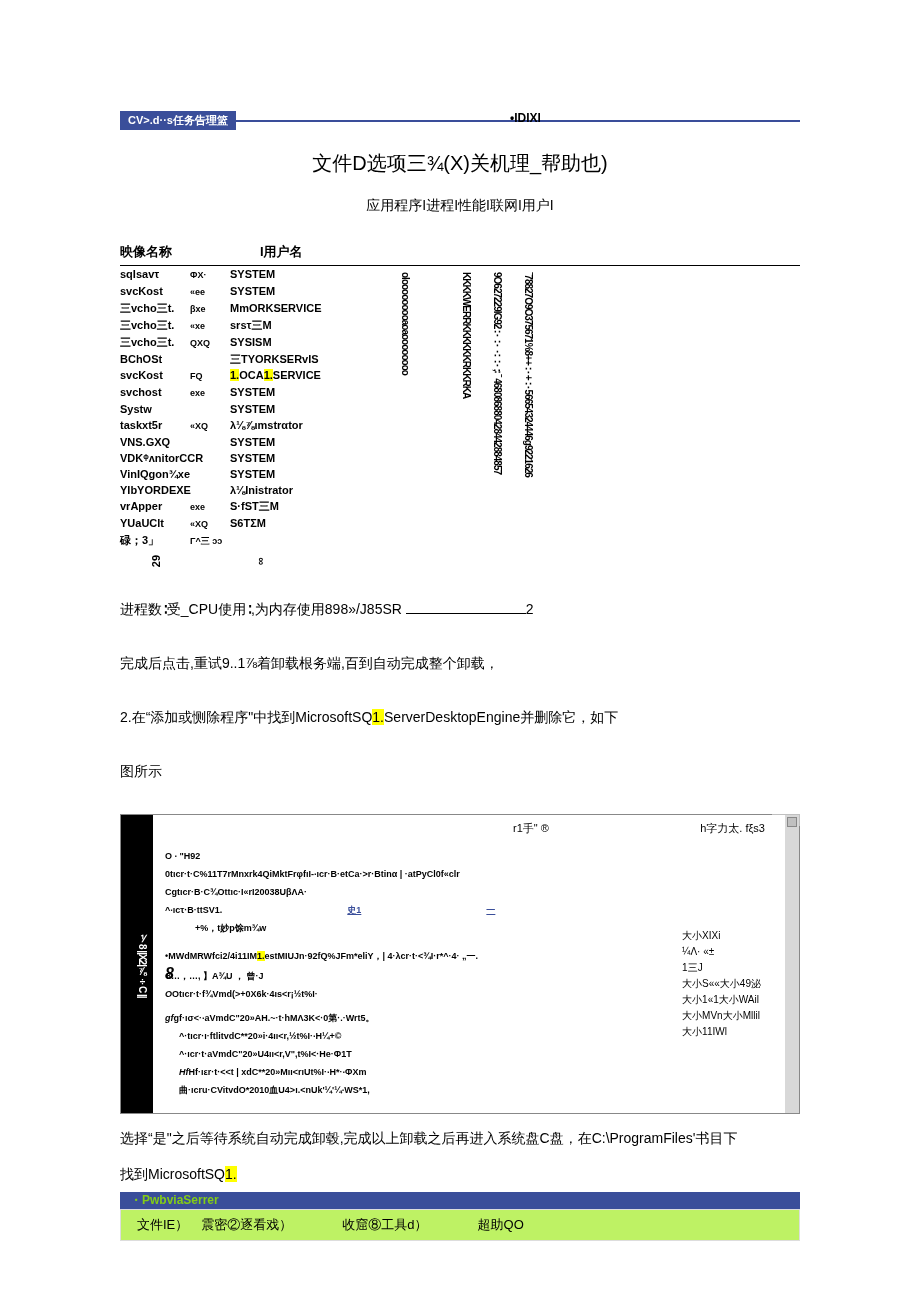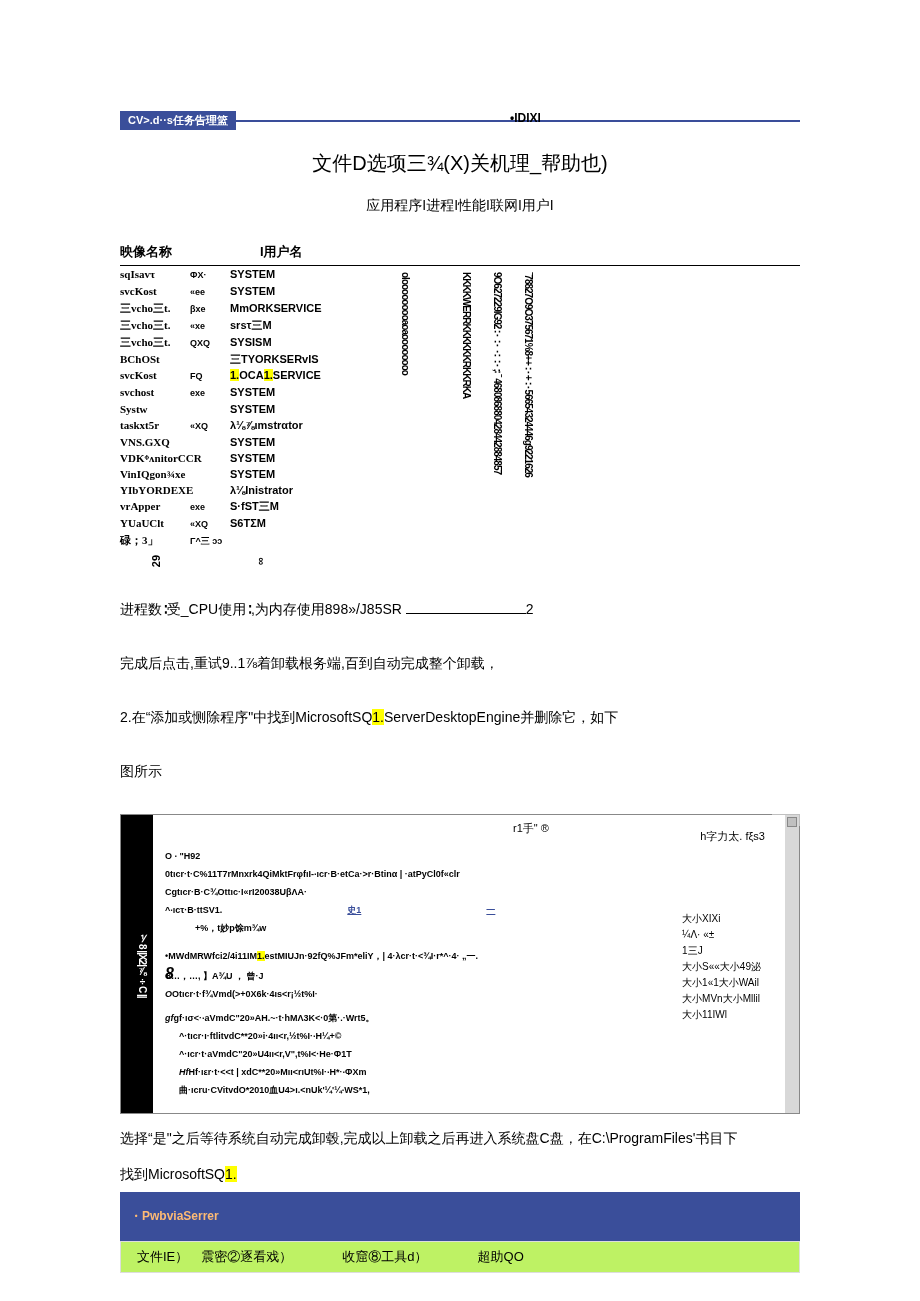--- a/index.html
+++ b/index.html
@@ -10,45 +10,45 @@
   .idixi { position: absolute; left: 390px; top: -10px; font-size: 12px; font-weight: bold; }
   .menu-line { text-align: center; margin-top: 28px; font-size: 20px; }
   .tabs-line { text-align: center; margin-top: 20px; font-size: 14px; }
   .table-wrap { margin-top: 24px; font-family: Arial, "SimSun", sans-serif; }
   .table-head { display: flex; font-size: 13px; font-weight: bold; border-bottom: 1px solid #000; padding: 4px 0; }
   .col-name { width: 140px; }
   .col-user { width: 140px; }
   .rows { display: flex; align-items: flex-start; }
   .rows-left { }
   .row { display: flex; font-size: 11px; line-height: 16px; font-weight: bold; }
-  .row .c1 { width: 70px; font-family: Liberation Serif, serif; }
+  .row .c1 { width: 70px; }
   .row .c2 { width: 40px; font-size: 9px; font-weight: bold; padding-top: 1px; }
   .row .c3 { width: 120px; }
   .hl { background: #ffff00; }
   .vert { writing-mode: vertical-rl; text-orientation: mixed; font-weight: bold; font-size: 10px; margin: 0 10px; letter-spacing: -1px; }
   .vert-col { display: flex; margin-left: 40px; margin-top: 6px; }
   .vert-29 { transform: rotate(-90deg); font-size: 11px; font-weight: bold; margin: 6px 0 0 30px; display: inline-block; }
   .under-table { display: flex; justify-content: space-between; margin-top: 6px; font-size: 13px; }
   .para { margin-top: 28px; font-size: 14px; line-height: 26px; }
   .blank-line { display: inline-block; border-bottom: 1px solid #000; width: 120px; vertical-align: baseline; }
   .addremove-shot { position: relative; margin-top: 30px; }
   .win-controls { position: absolute; right: 0; top: 0; background: #c0c0c0; font-size: 9px; padding: 1px 2px; letter-spacing: 1px; }
   .addremove-body { display: flex; border: 1px solid #888; }
   .nav-strip { width: 32px; background: #000; color: #fff; font-size: 10px; padding: 8px 4px; writing-mode: vertical-rl; text-orientation: mixed; font-weight: bold; letter-spacing: -1px; text-align: center; }
   .ar-content { flex: 1; background: #fff; position: relative; padding: 10px 12px 16px 12px; font-size: 9px; line-height: 14px; font-family: Arial, sans-serif; }
-  .ar-top-right { position: absolute; right: 20px; top: 14px; font-size: 11px; }
+  .ar-top-right { position: absolute; right: 20px; top: 6px; font-size: 11px; }
   .ar-top-mid { position: absolute; left: 360px; top: 6px; font-size: 11px; }
   .ar-line { margin-top: 4px; font-weight: bold; }
   .ar-line .i { font-style: italic; font-weight: bold; }
   .ar-link { color: #3a4e9a; text-decoration: underline; }
-  .right-size-col { position: absolute; right: 24px; top: 96px; font-size: 10px; text-align: left; line-height: 16px; }
+  .right-size-col { position: absolute; right: 24px; top: 113px; font-size: 10px; text-align: left; line-height: 16px; }
   .scroll-strip { width: 14px; background: #d8d8d8; position: relative; }
   .scroll-thumb { width: 10px; height: 10px; background: #c0c0c0; border: 1px solid #888; margin: 2px auto; }
   .para-2 { margin-top: 12px; font-size: 14px; line-height: 24px; }
-  .blue-bar { background: #3a4e9a; color: #fdba74; font-size: 12px; font-weight: bold; padding: 16px 10px; margin-top: 6px; }
+  .blue-bar { background: #3a4e9a; color: #84cc16; font-size: 12px; font-weight: bold; padding: 0 10px; margin-top: 6px; }
   .file-menu { background: #bef264; padding: 6px 16px; font-size: 13px; display: flex; gap: 50px; border: 1px solid #ddd; }
   .big8 { font-size: 16px; font-style: italic; font-weight: bold; }
 </style>
 </head>
 <body>
 
 <div class="page">
 
   <div class="top-bar-wrap">
     <span class="title-pill">CV&gt;.d··s任务告理篮</span>

